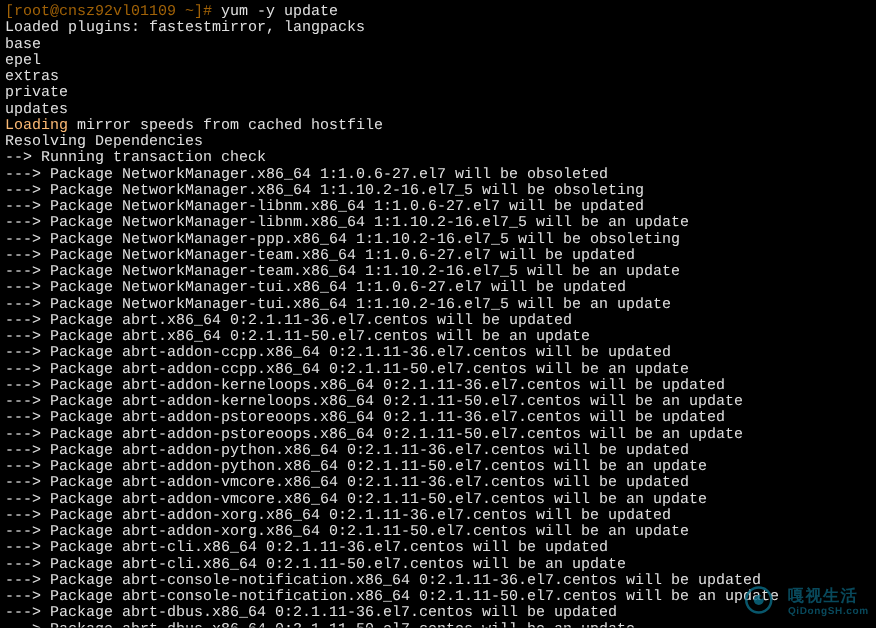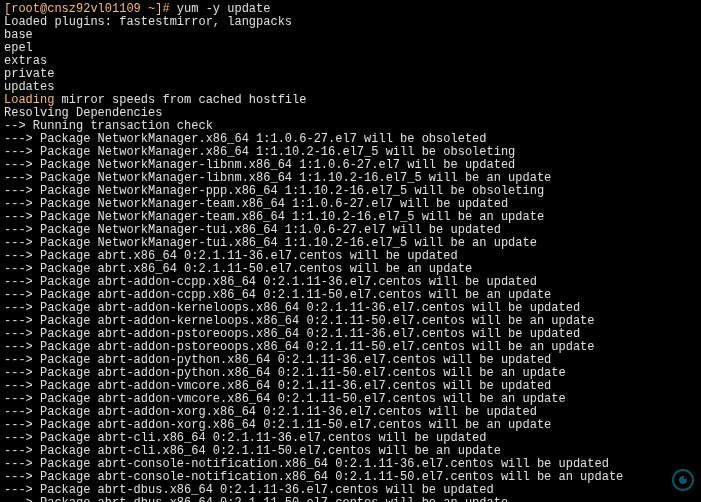--- a/index.html
+++ b/index.html
@@ -14,21 +14,21 @@
     height: 502px;
     overflow: hidden;
     position: relative;
   }
   #term {
     padding: 3px 4px;
     white-space: pre;
   }
   .line { display: block; }
   .accent { color: #fdba74; }
-  .prompt-root { color: #fdba74; }
+  .prompt-root { color: #a16207; }
   #watermark {
     position: absolute;
     right: 6px;
     bottom: 6px;
     color: #0b5c73;
     opacity: 0.8;
     pointer-events: none;
   }
   #watermark .wm-icon {
     display: inline-block;
@@ -57,13 +57,17 @@
 <div id="term"><span class="line"><span class="prompt-root">[root@cnsz92vl01109 ~]# </span><span>yum -y update</span></span><span class="line">Loaded plugins: fastestmirror, langpacks</span><span class="line">base</span><span class="line">epel</span><span class="line">extras</span><span class="line">private</span><span class="line">updates</span><span class="line"><span class="accent">Loading</span><span> mirror speeds from cached hostfile</span></span><span class="line">Resolving Dependencies</span><span class="line">--&gt; Running transaction check</span><span class="line">---&gt; Package NetworkManager.x86_64 1:1.0.6-27.el7 will be obsoleted</span><span class="line">---&gt; Package NetworkManager.x86_64 1:1.10.2-16.el7_5 will be obsoleting</span><span class="line">---&gt; Package NetworkManager-libnm.x86_64 1:1.0.6-27.el7 will be updated</span><span class="line">---&gt; Package NetworkManager-libnm.x86_64 1:1.10.2-16.el7_5 will be an update</span><span class="line">---&gt; Package NetworkManager-ppp.x86_64 1:1.10.2-16.el7_5 will be obsoleting</span><span class="line">---&gt; Package NetworkManager-team.x86_64 1:1.0.6-27.el7 will be updated</span><span class="line">---&gt; Package NetworkManager-team.x86_64 1:1.10.2-16.el7_5 will be an update</span><span class="line">---&gt; Package NetworkManager-tui.x86_64 1:1.0.6-27.el7 will be updated</span><span class="line">---&gt; Package NetworkManager-tui.x86_64 1:1.10.2-16.el7_5 will be an update</span><span class="line">---&gt; Package abrt.x86_64 0:2.1.11-36.el7.centos will be updated</span><span class="line">---&gt; Package abrt.x86_64 0:2.1.11-50.el7.centos will be an update</span><span class="line">---&gt; Package abrt-addon-ccpp.x86_64 0:2.1.11-36.el7.centos will be updated</span><span class="line">---&gt; Package abrt-addon-ccpp.x86_64 0:2.1.11-50.el7.centos will be an update</span><span class="line">---&gt; Package abrt-addon-kerneloops.x86_64 0:2.1.11-36.el7.centos will be updated</span><span class="line">---&gt; Package abrt-addon-kerneloops.x86_64 0:2.1.11-50.el7.centos will be an update</span><span class="line">---&gt; Package abrt-addon-pstoreoops.x86_64 0:2.1.11-36.el7.centos will be updated</span><span class="line">---&gt; Package abrt-addon-pstoreoops.x86_64 0:2.1.11-50.el7.centos will be an update</span><span class="line">---&gt; Package abrt-addon-python.x86_64 0:2.1.11-36.el7.centos will be updated</span><span class="line">---&gt; Package abrt-addon-python.x86_64 0:2.1.11-50.el7.centos will be an update</span><span class="line">---&gt; Package abrt-addon-vmcore.x86_64 0:2.1.11-36.el7.centos will be updated</span><span class="line">---&gt; Package abrt-addon-vmcore.x86_64 0:2.1.11-50.el7.centos will be an update</span><span class="line">---&gt; Package abrt-addon-xorg.x86_64 0:2.1.11-36.el7.centos will be updated</span><span class="line">---&gt; Package abrt-addon-xorg.x86_64 0:2.1.11-50.el7.centos will be an update</span><span class="line">---&gt; Package abrt-cli.x86_64 0:2.1.11-36.el7.centos will be updated</span><span class="line">---&gt; Package abrt-cli.x86_64 0:2.1.11-50.el7.centos will be an update</span><span class="line">---&gt; Package abrt-console-notification.x86_64 0:2.1.11-36.el7.centos will be updated</span><span class="line">---&gt; Package abrt-console-notification.x86_64 0:2.1.11-50.el7.centos will be an update</span><span class="line">---&gt; Package abrt-dbus.x86_64 0:2.1.11-36.el7.centos will be updated</span><span class="line">---&gt; Package abrt-dbus.x86_64 0:2.1.11-50.el7.centos will be an update</span></div>
 
 <div id="watermark">
   <span class="wm-icon">
     <svg width="24" height="24" viewBox="0 0 24 24">
       <circle cx="12" cy="12" r="10" fill="none" stroke="#0b6d87" stroke-width="2"></circle>
       <circle cx="12" cy="12" r="4" fill="#0b6d87"></circle>
       <circle cx="14" cy="10" r="1.2" fill="#000"></circle>
     </svg>
   </span>
+  <span class="wm-text">
+    <span>嘎视生活</span>
+    <span class="wm-sub">QiDongSH.com</span>
+  </span>
 </div>
 
 </body></html>

